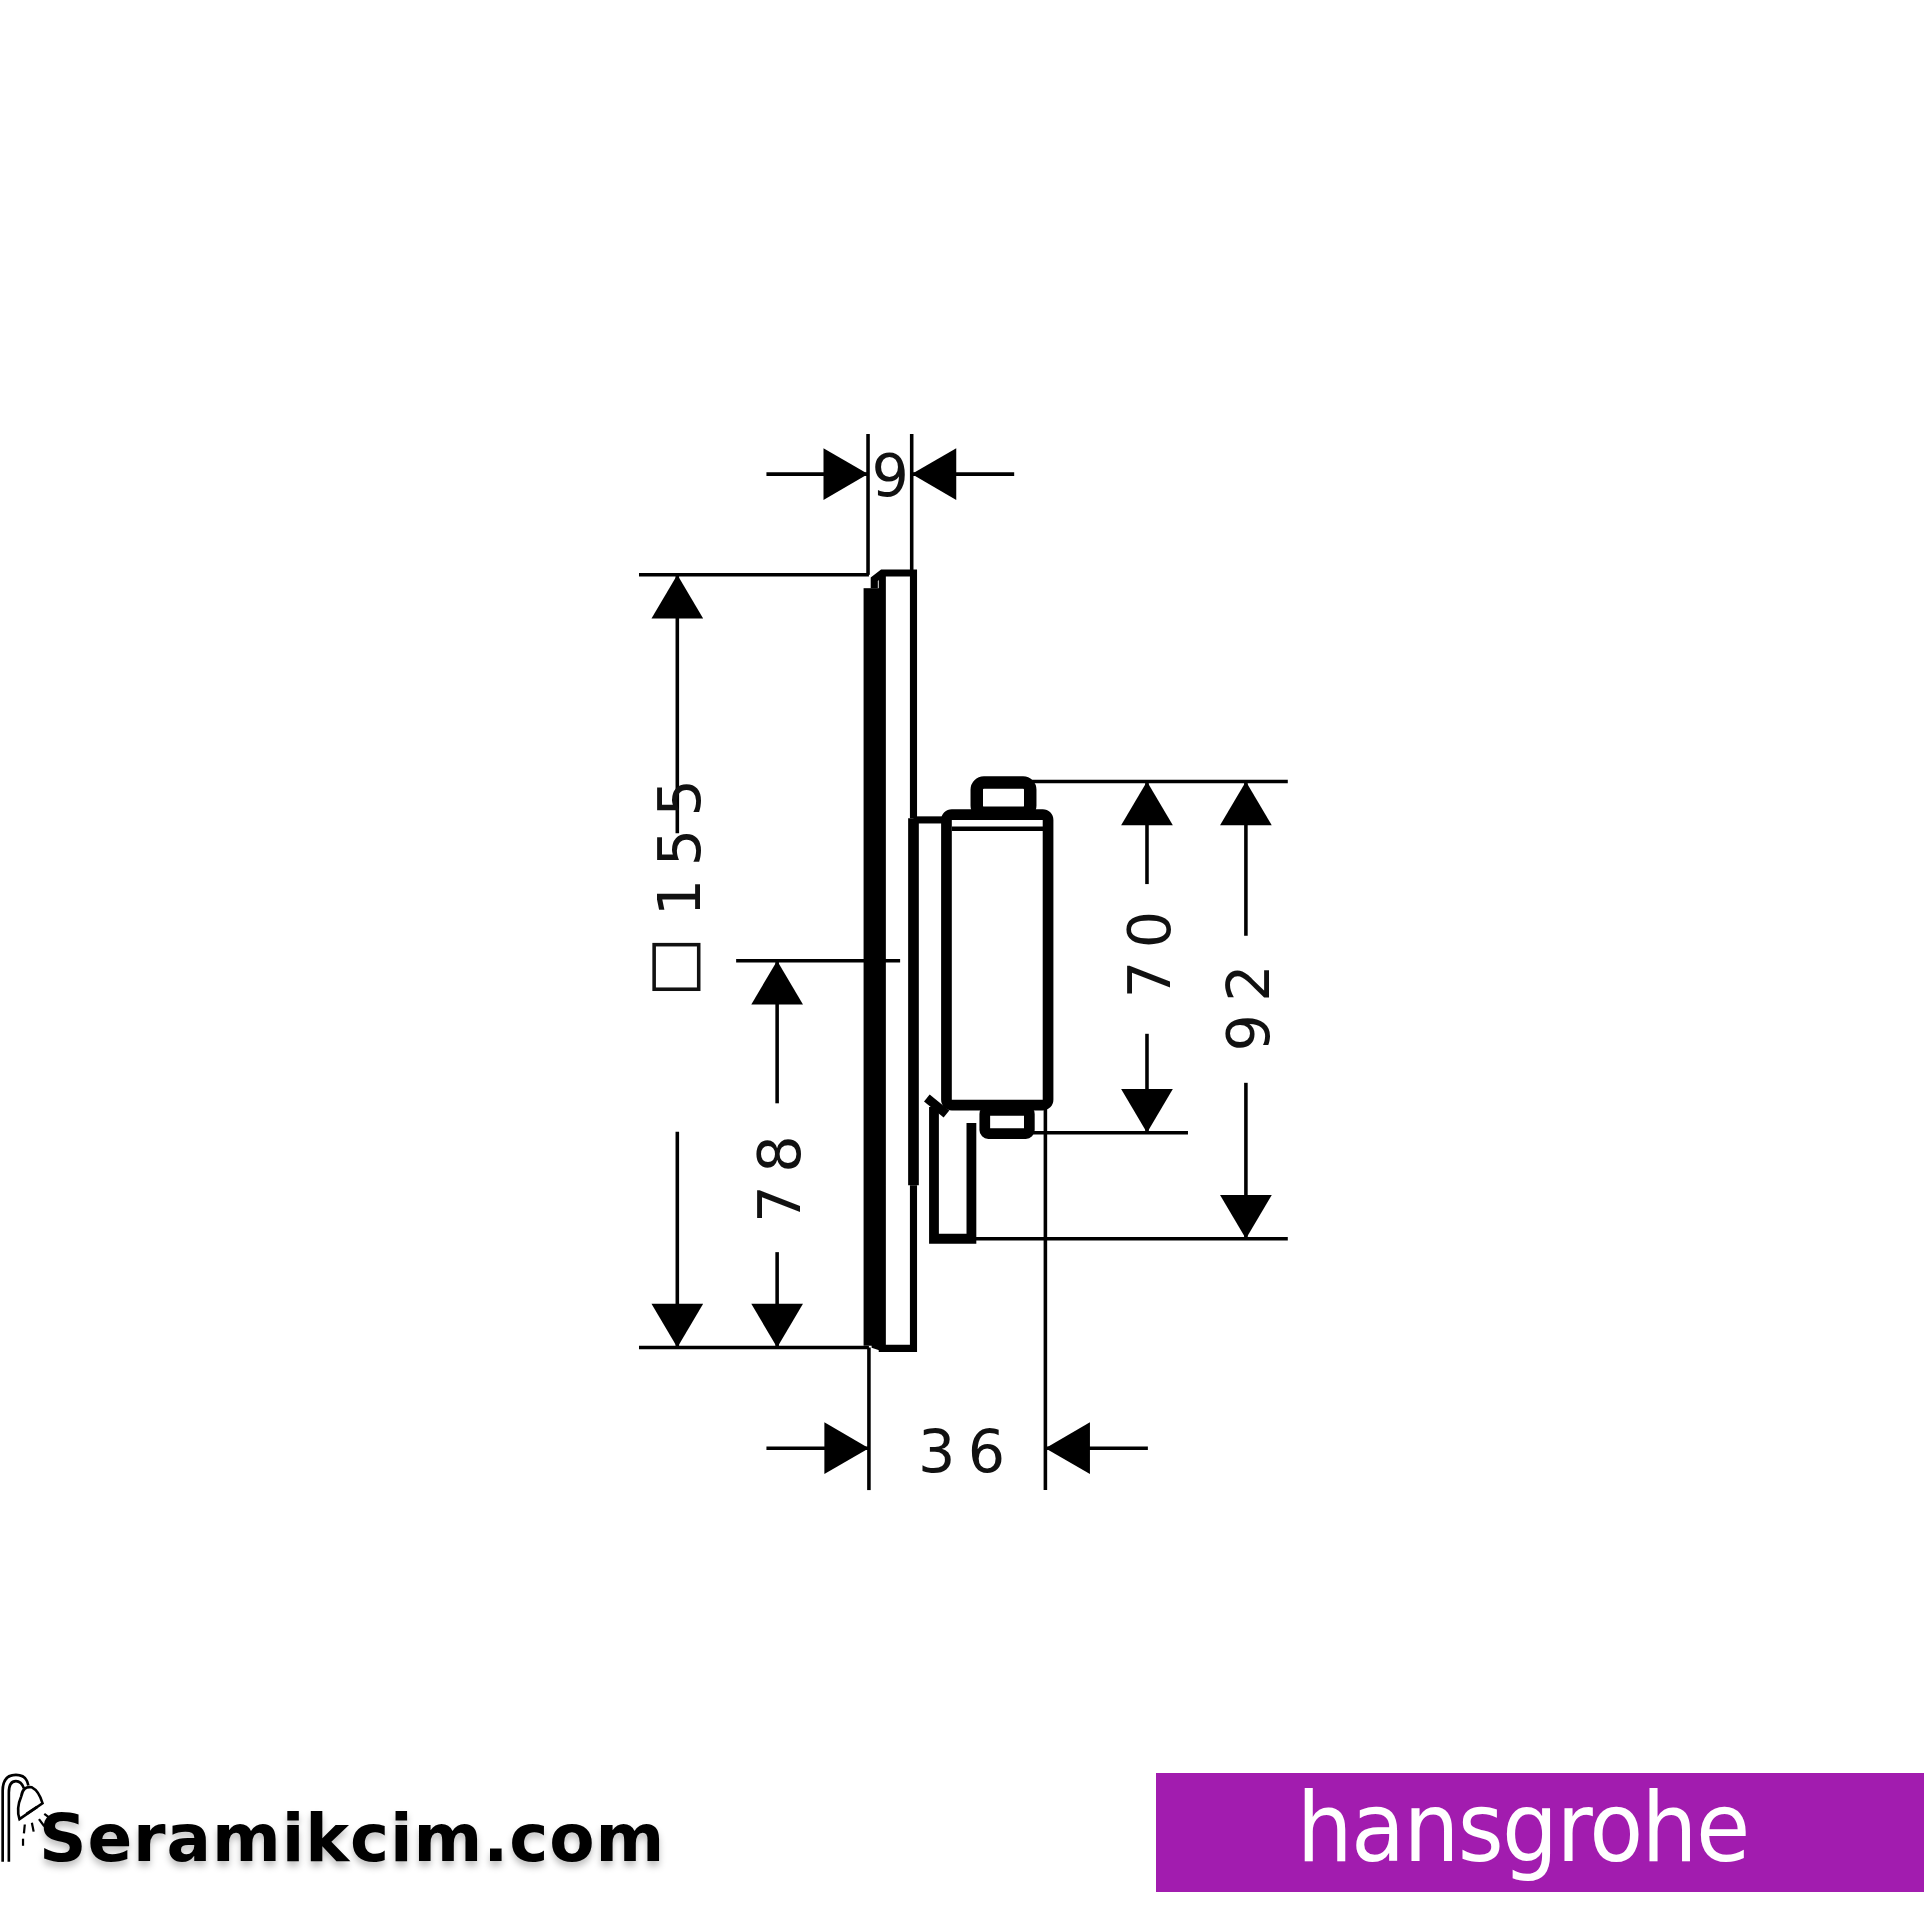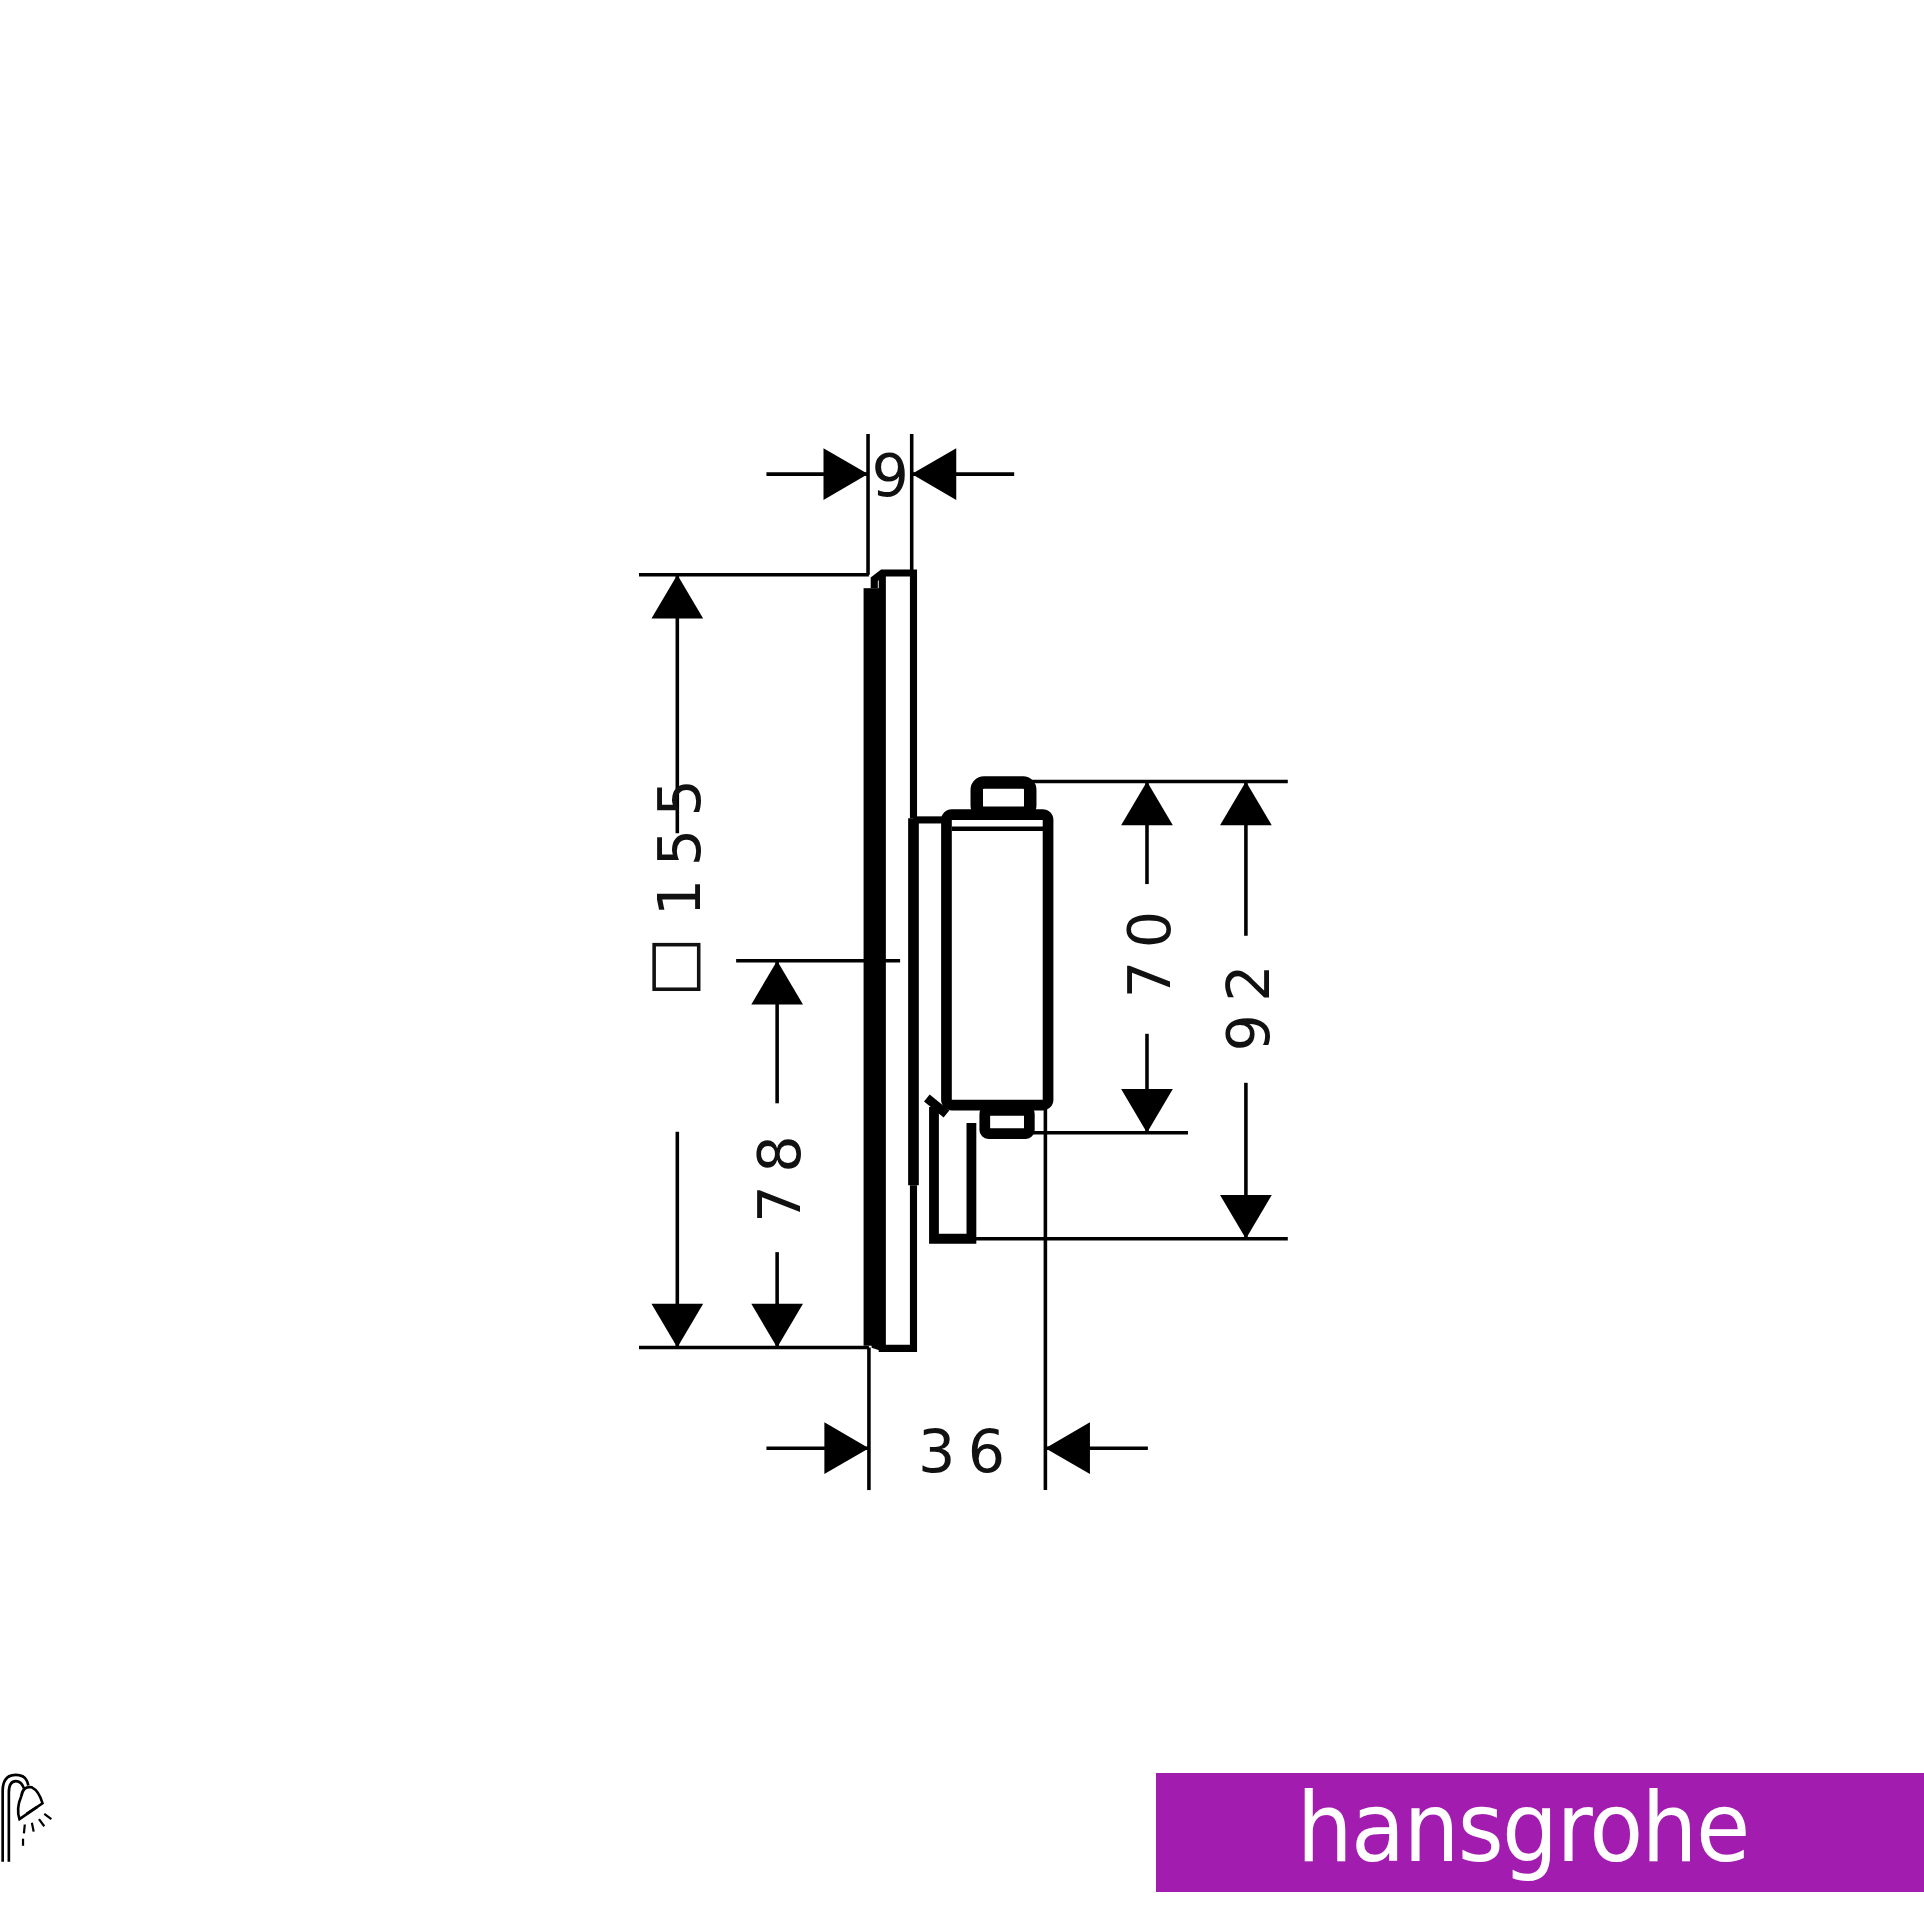--- a/index.html
+++ b/index.html
@@ -136,18 +136,19 @@
     <path d="M3 110 L3 30 Q3 12 18 12 Q30 12 32 24" fill="none" stroke="#000" stroke-width="3"></path>
     <path d="M10 110 L10 32 Q10 19 18 19 Q24 19 27 27" fill="none" stroke="#000" stroke-width="3"></path>
     <path d="M24 36 Q26 24 36 26 Q44 30 48 44 L22 62 Q18 50 24 36 Z" fill="none" stroke="#000" stroke-width="3"></path>
     <line x1="30" y1="56" x2="42" y2="48" stroke="#000" stroke-width="3"></line>
     <line x1="28" y1="68" x2="27" y2="78" stroke="#000" stroke-width="2.5"></line>
     <line x1="36" y1="66" x2="38" y2="76" stroke="#000" stroke-width="2.5"></line>
     <line x1="44" y1="62" x2="50" y2="70" stroke="#000" stroke-width="2.5"></line>
     <line x1="50" y1="56" x2="58" y2="62" stroke="#000" stroke-width="2.5"></line>
     <line x1="26" y1="84" x2="26" y2="92" stroke="#000" stroke-width="2.5"></line>
   </svg>
+  <span class="brand-left-text">Seramikcim.com</span>
 </div>
 
 <div class="hansgrohe-banner">
   <span class="hansgrohe-text">hansgrohe</span>
 </div>
 
 
 </body></html>

